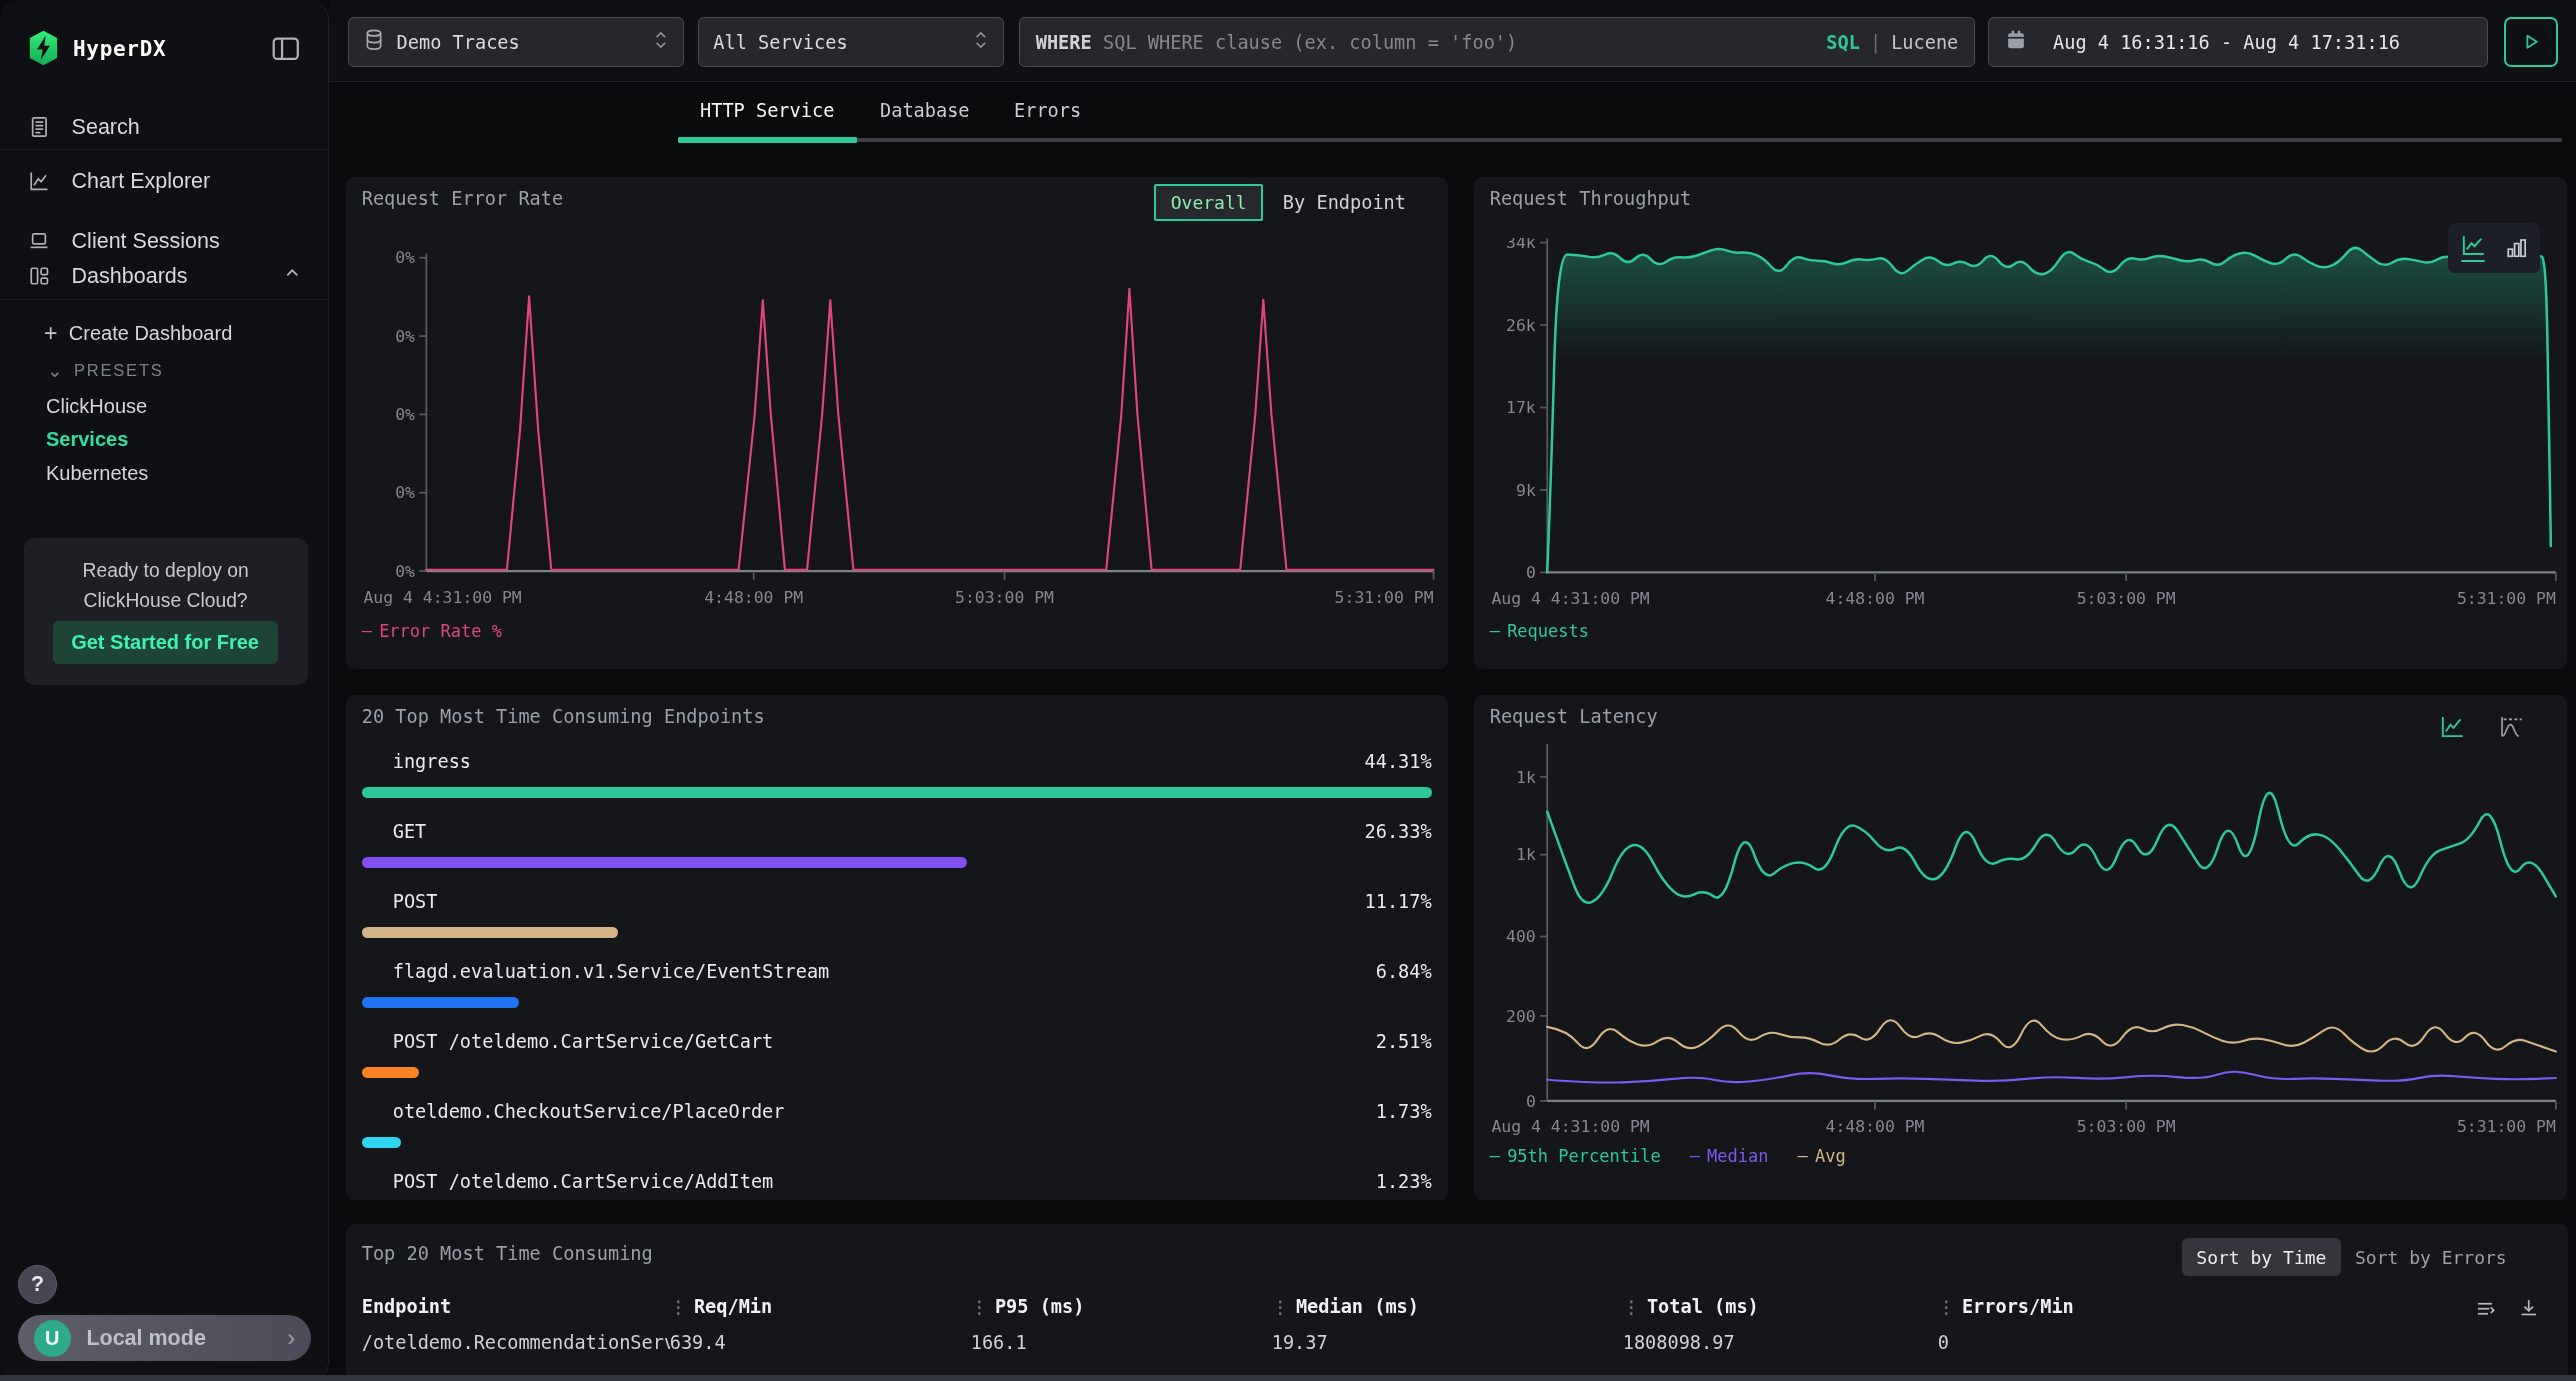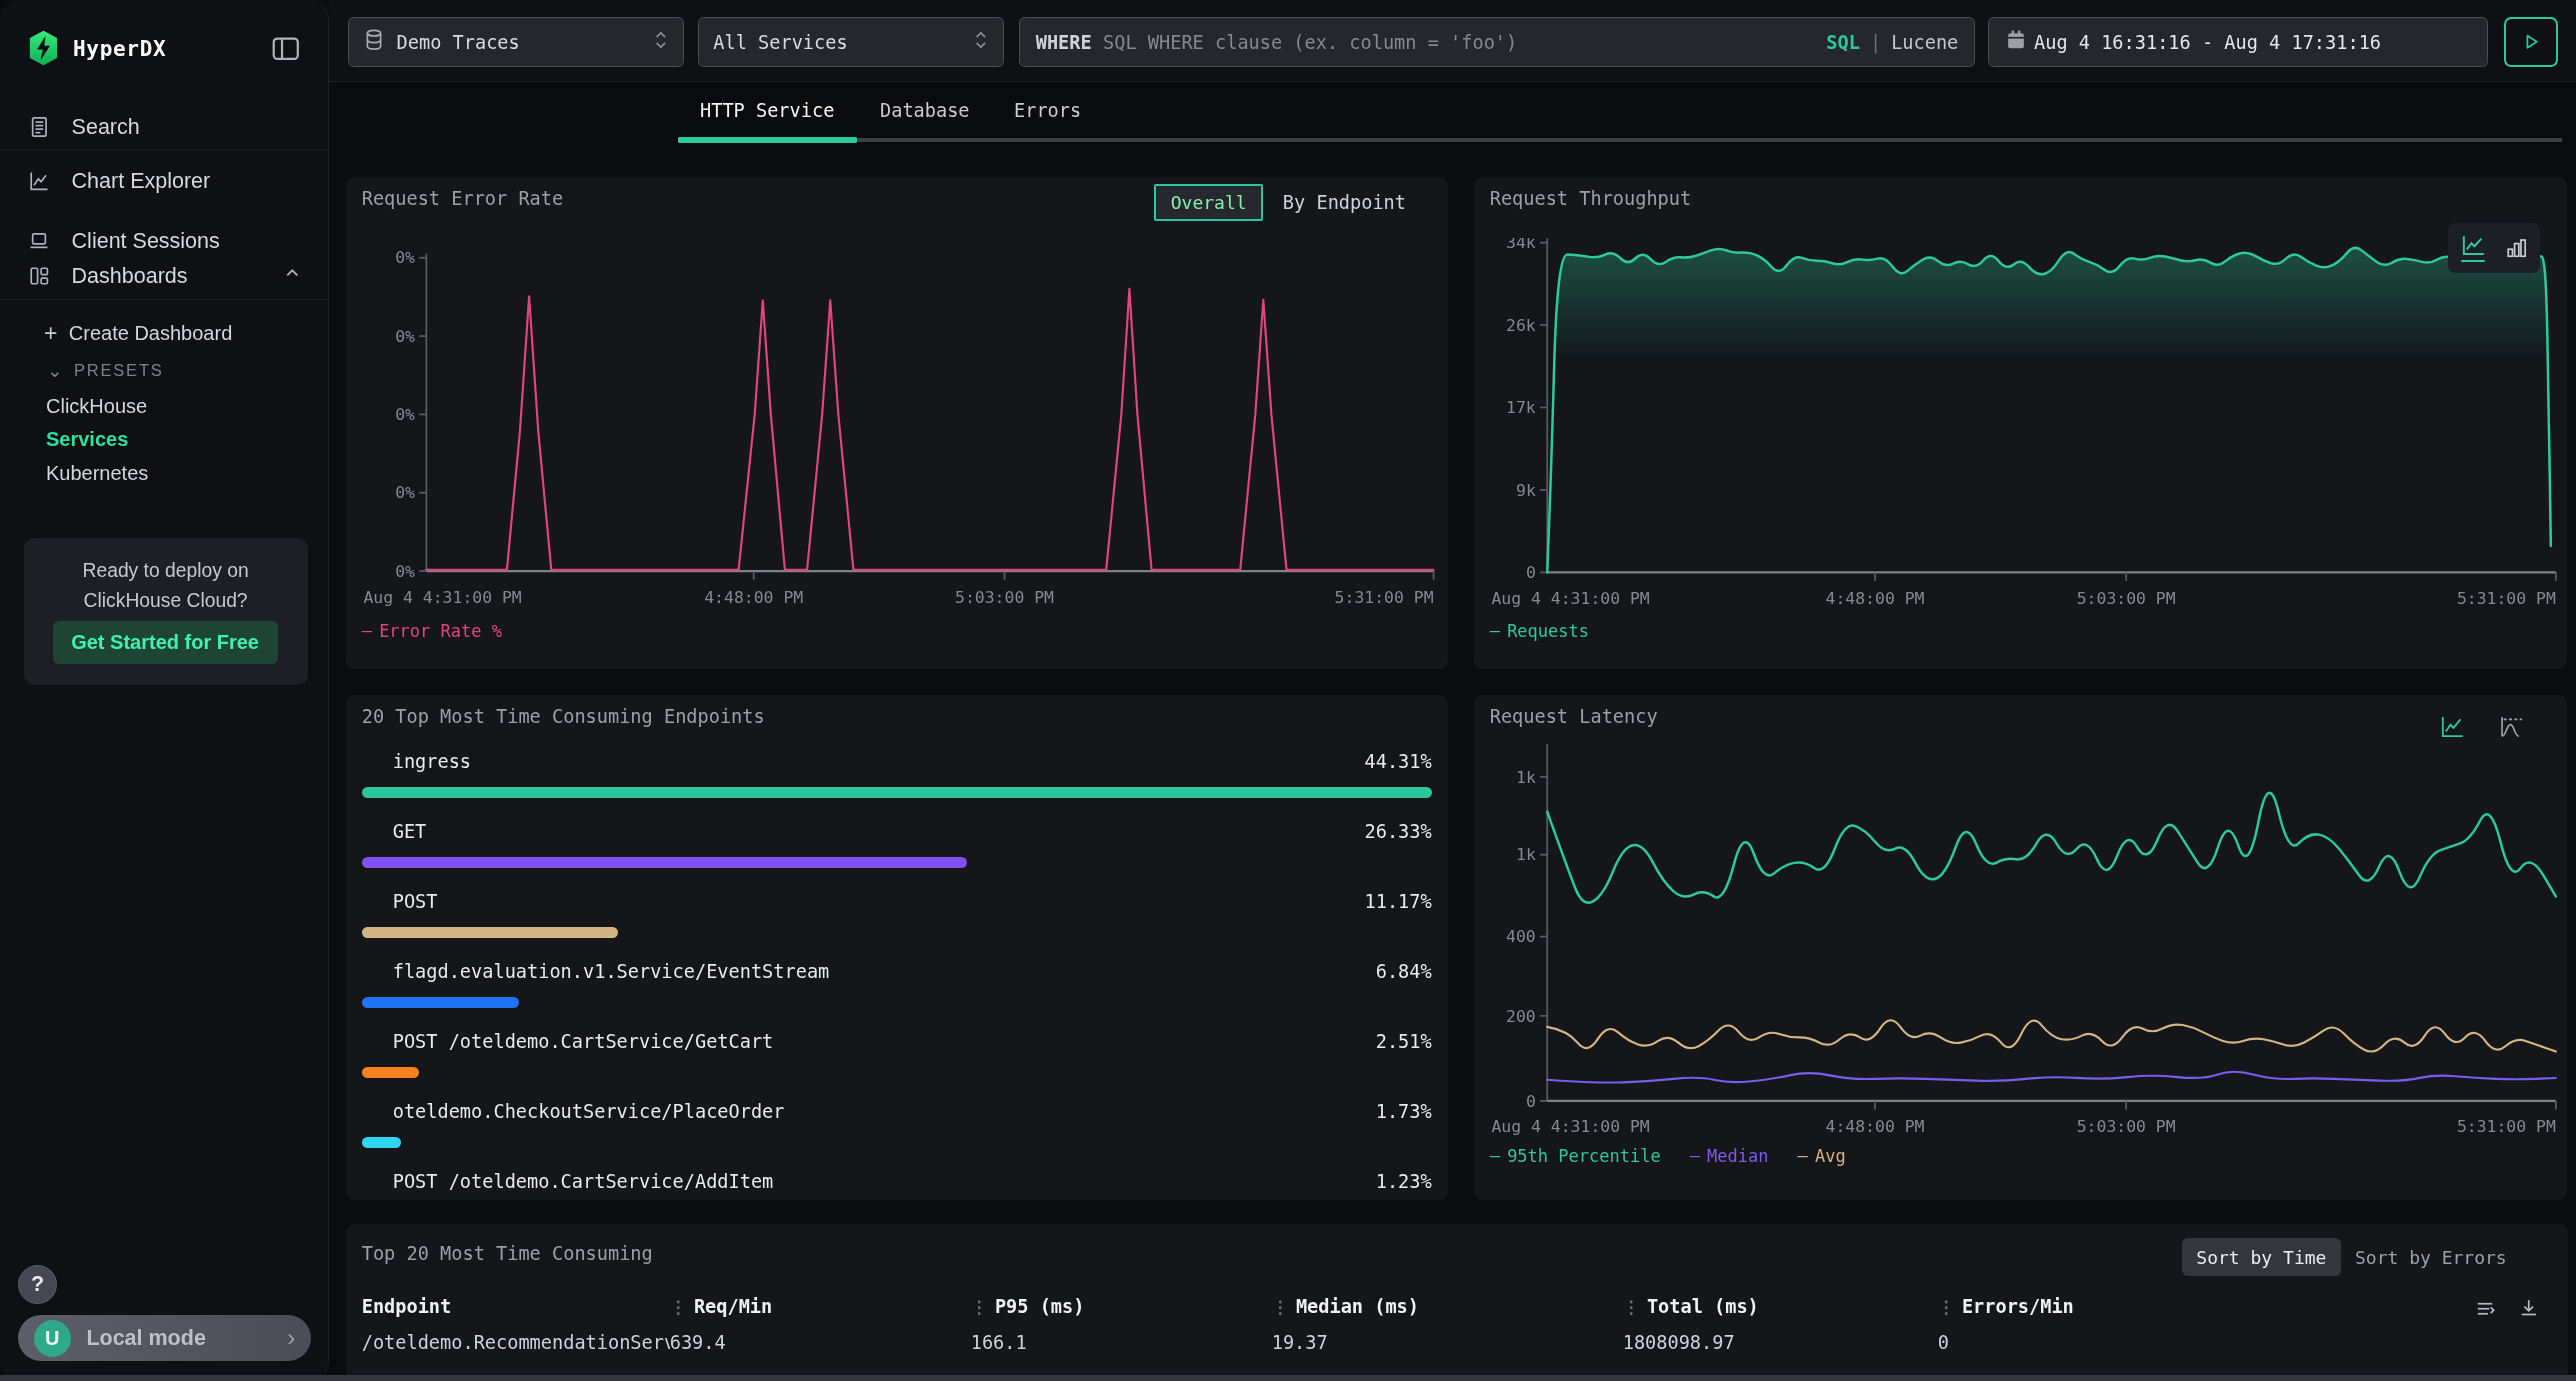--- a/index.html
+++ b/index.html
@@ -226,21 +226,21 @@
     <div class="tb-box" style="left:690px; width:956px; padding:0 15.7px; cursor:text">
       <span class="where-label">WHERE</span>
       <span class="placeholder">SQL WHERE clause (ex. column = 'foo')</span>
       <span style="margin-left:auto; display:flex; align-items:center">
         <span class="lang-sql">SQL</span>
         <span class="lang-div">|</span>
         <span class="lang-lucene">Lucene</span>
       </span>
     </div>
 
-    <div class="tb-box" style="left:1659px; width:500px; padding:0 17px; gap:8px">
+    <div class="tb-box" style="left:1659px; width:500px; padding:0 17px; gap:27px">
       <span>
         <svg width="20" height="21.5" viewBox="0 0 28 30">
             <rect x="3" y="6" width="22" height="21" rx="3" fill="#9ca0a6"></rect>
             <rect x="8" y="2" width="3.4" height="7" rx="1.5" fill="#9ca0a6"></rect>
             <rect x="16.6" y="2" width="3.4" height="7" rx="1.5" fill="#9ca0a6"></rect>
             <rect x="3" y="11" width="22" height="2.4" fill="#25272c"></rect>
           </svg>
       </span>
       <span style="color:#e4e6e9">Aug 4 16:31:16 - Aug 4 17:31:16</span>
     </div>

